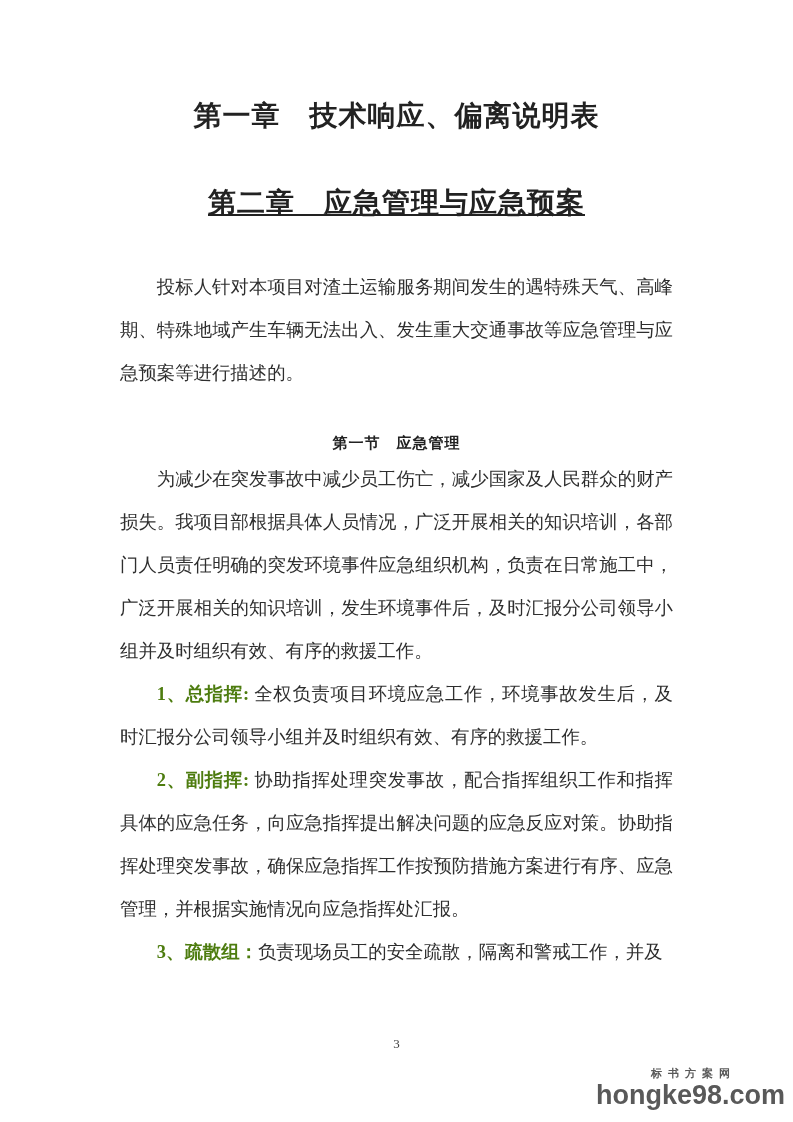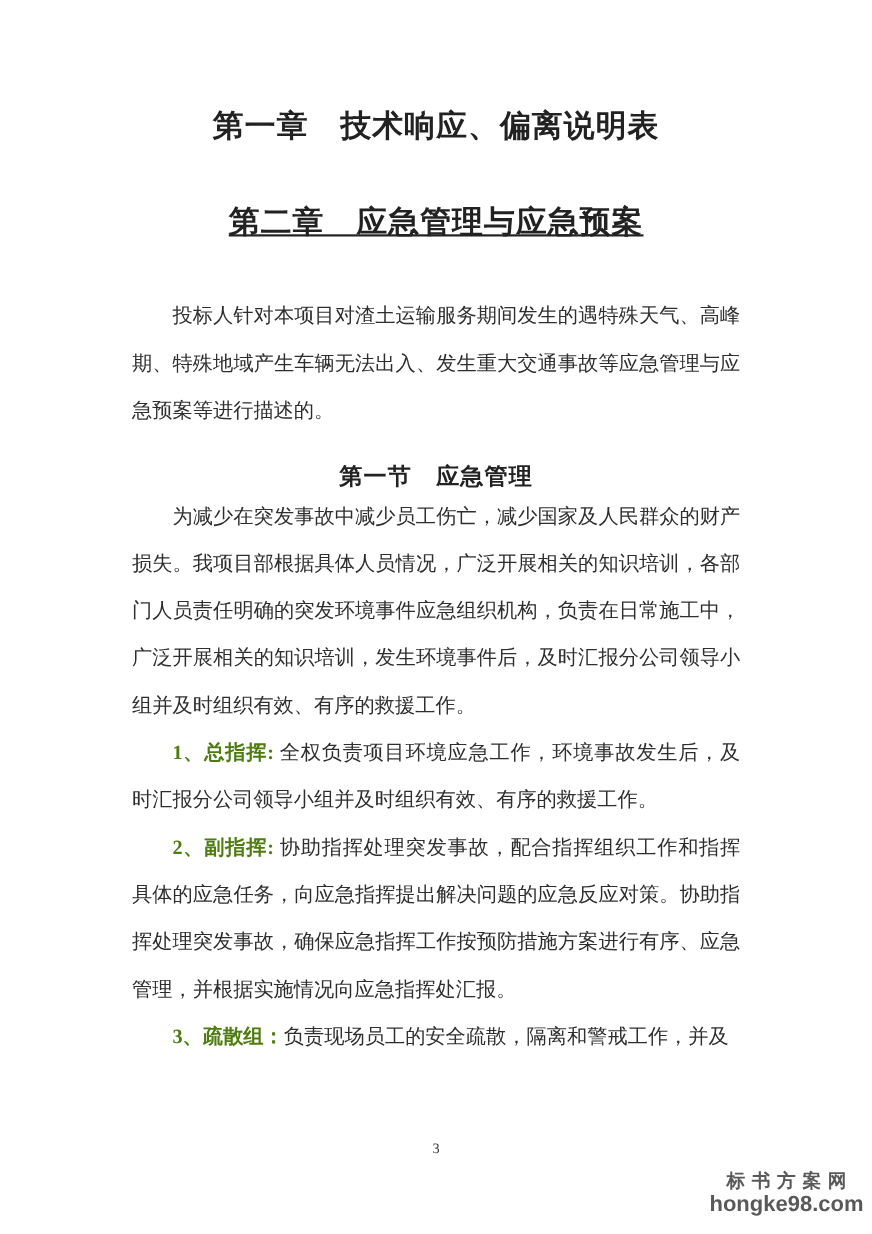--- a/index.html
+++ b/index.html
@@ -22,22 +22,22 @@
     margin: 0;
     font-size: 28px;
     line-height: 30px;
     font-weight: bold;
     text-align: center;
     color: #222222;
     letter-spacing: 1px;
   }
   .chapter-heading.second { margin-top: 57px; text-decoration: underline; }
   .section-heading {
-    margin: 23px 0 0 0;
-    font-size: 21px;
+    margin: 33px 0 0 0;
+    font-size: 15px;
     line-height: 30px;
     font-weight: bold;
     text-align: center;
     color: #222222;
     letter-spacing: 1px;
   }
   p.body-par {
     margin: 0;
     text-indent: 2em;
     text-align: justify;
@@ -59,28 +59,28 @@
   }
   .watermark {
     position: absolute;
     right: 8px;
     top: 1064px;
     text-align: center;
     color: #595959;
     font-family: "Liberation Sans", "DejaVu Sans", sans-serif;
   }
   .watermark .wm-name {
-    font-size: 17px;
+    font-size: 11px;
     font-weight: bold;
     letter-spacing: 6px;
     line-height: 19px;
     margin-right: -6px; 
   }
   .watermark .wm-url {
-    font-size: 20px;
+    font-size: 27px;
     font-weight: bold;
     line-height: 25px;
     letter-spacing: 0;
   }
 </style>
 </head>
 <body>
 
 <div class="page">
   <div class="content">

